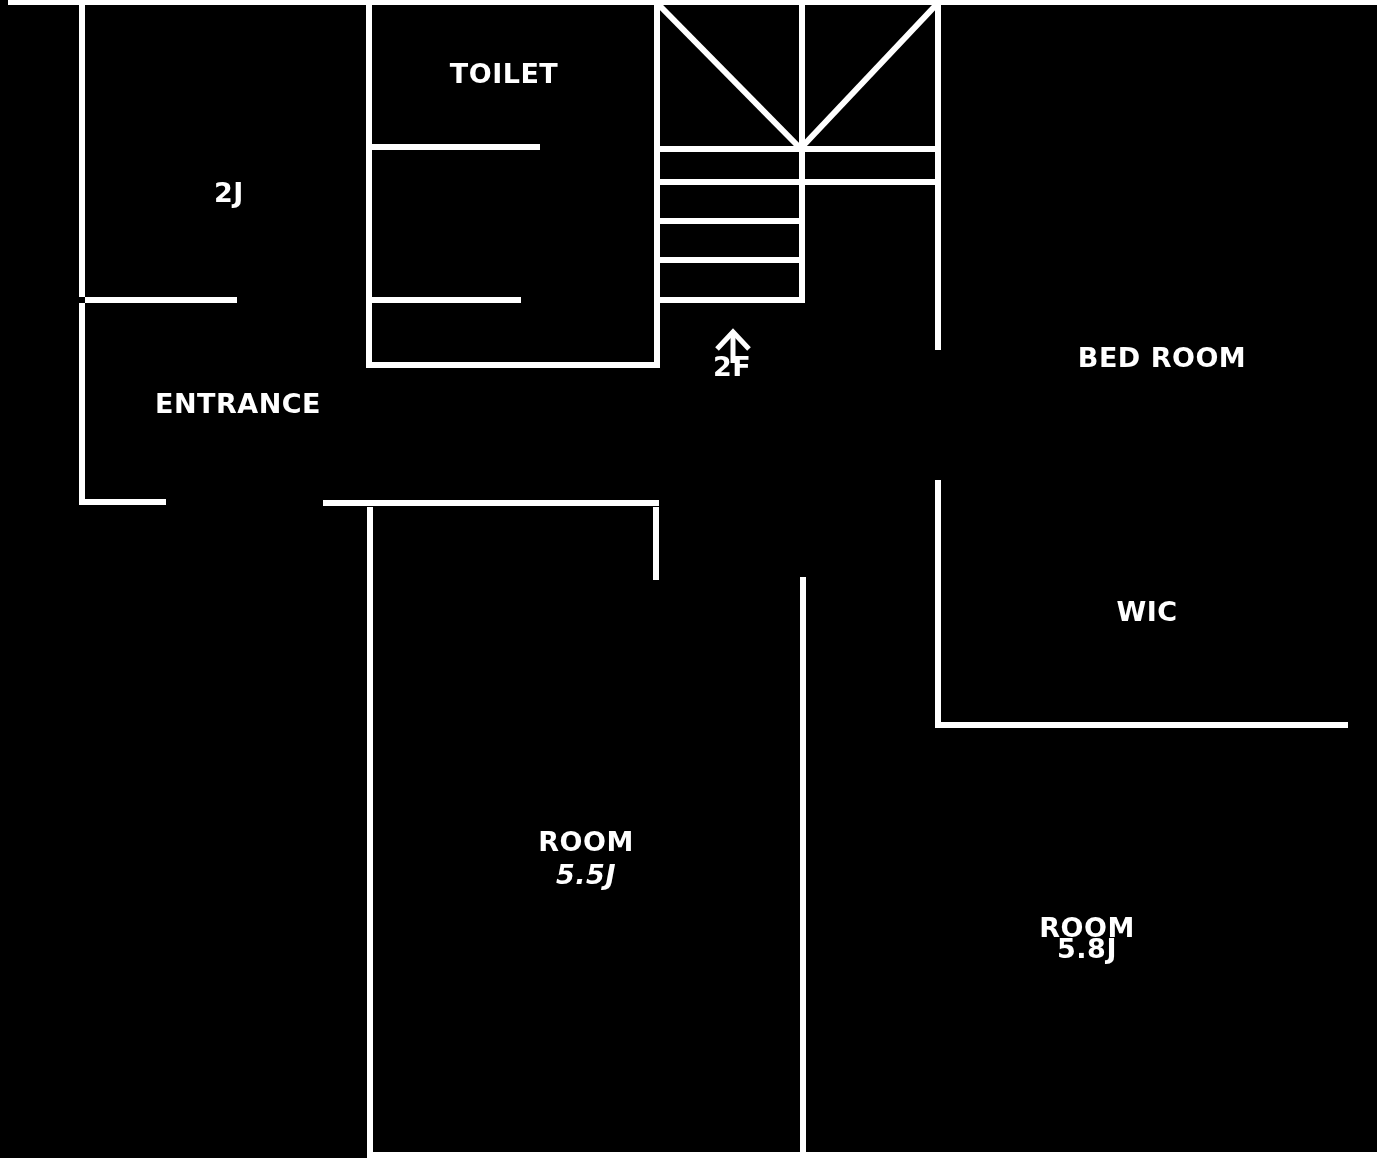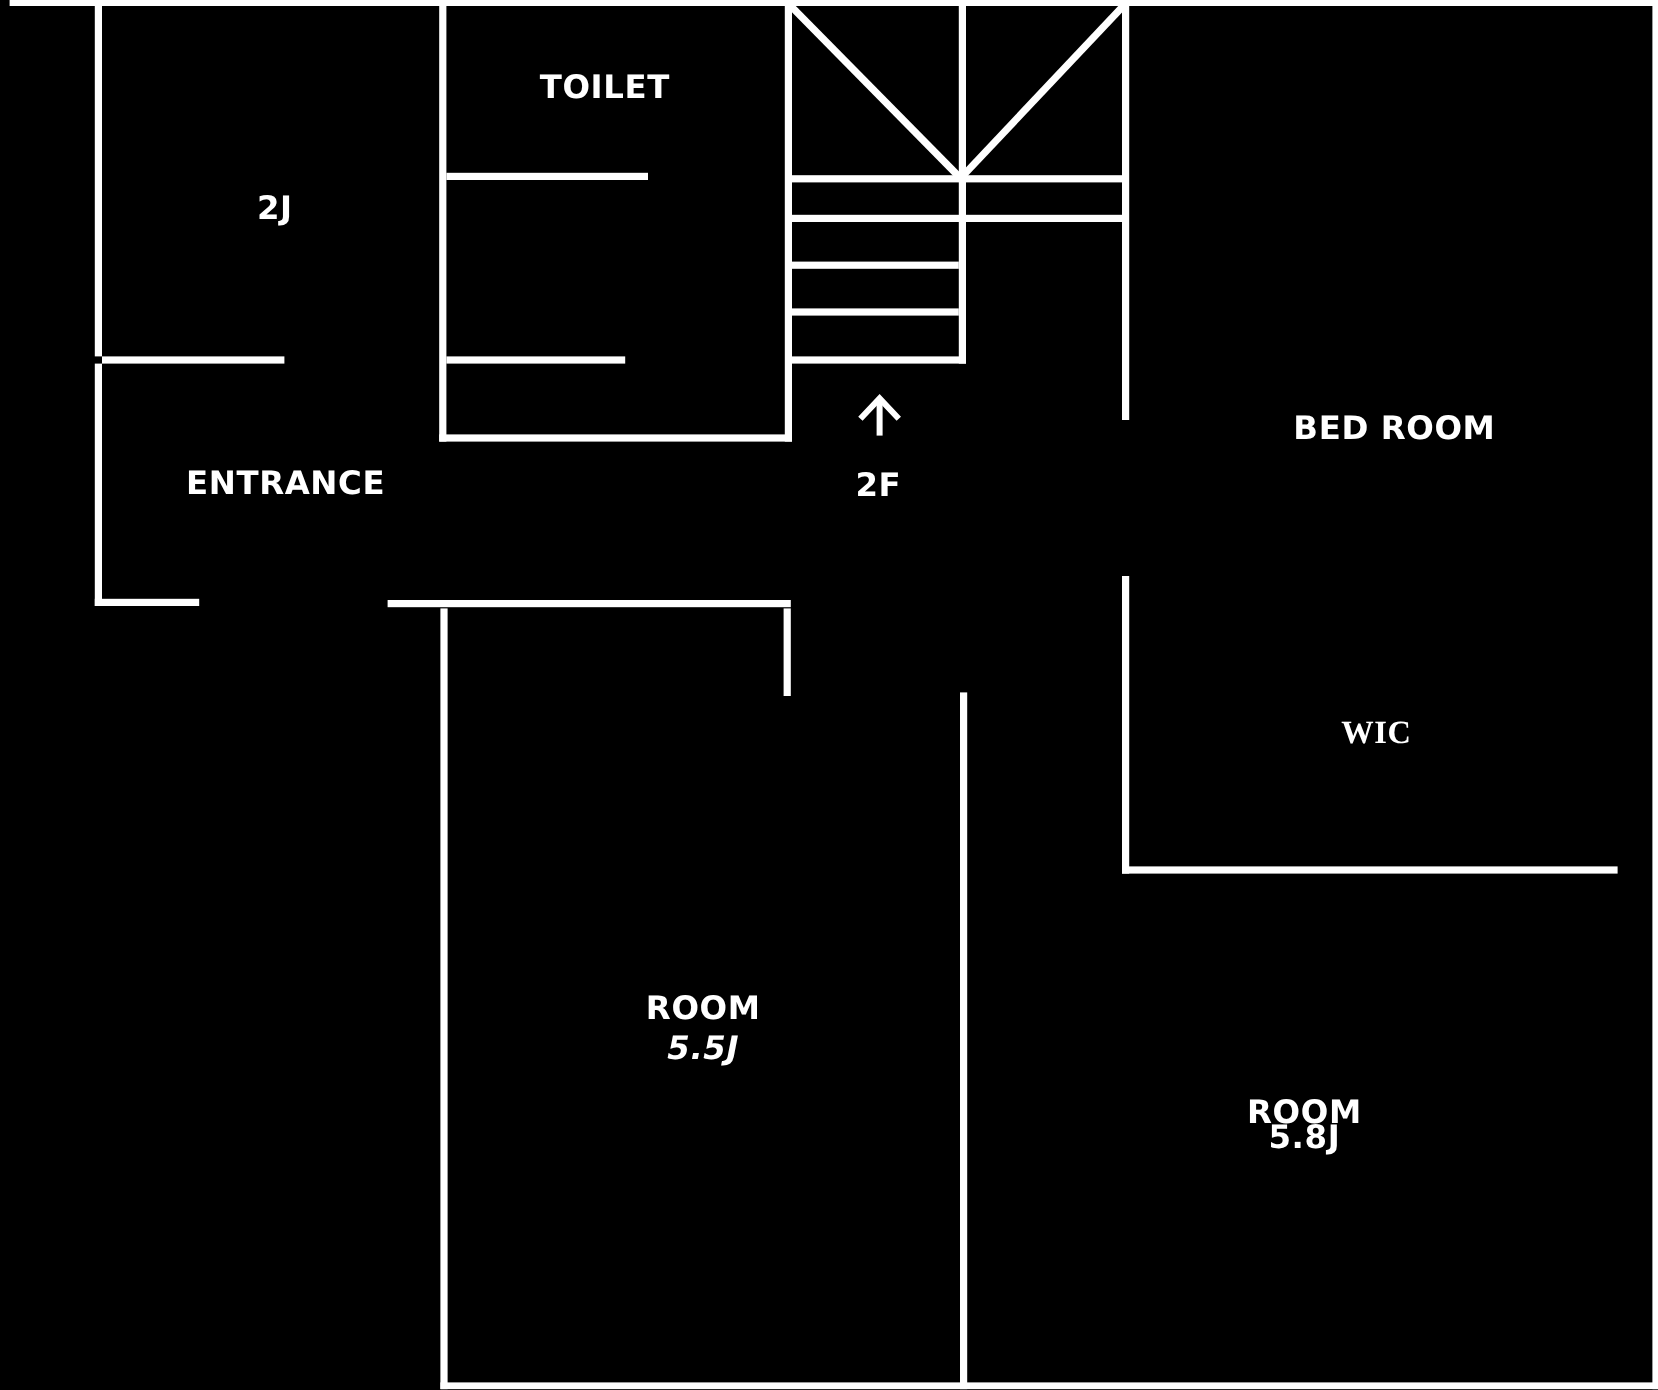--- a/index.html
+++ b/index.html
@@ -56,24 +56,24 @@
 
   <svg class="overlay" width="1382" height="1158" viewBox="0 0 1382 1158">
     <line class="ln" x1="659" y1="5" x2="800" y2="148"></line>
     <line class="ln" x1="936" y1="5" x2="801" y2="148"></line>
     <g>
       <line class="arrow" x1="733" y1="363" x2="733" y2="334"></line>
       <polyline class="arrow" points="717,349 733,332 749,349"></polyline>
     </g>
   </svg>
 
-  <div class="label" style="left:229px; top:174px;">2J</div>
+  <div class="label" style="left:229px; top:192px;">2J</div>
   <div class="label" style="left:504px; top:73px;text-align:center;">TOILET</div>
   <div class="label" style="left:238px; top:403px;">ENTRANCE</div>
-  <div class="label" style="left:732px; top:405px;">2F</div>
+  <div class="label" style="left:732px; top:366px;">2F</div>
   <div class="label" style="left:1162px;top:357px;">BED ROOM</div>
-  <div class="label" style="left:1147px;top:611px;font-family:Liberation Serif, serif;">WIC</div>
+  <div class="label" style="left:1147px;top:611px;">WIC</div>
   <div class="label" style="left:586px; top:841px;">ROOM</div>
   <div class="label" style="left:586px; top:874px;font-style:italic;">5.5J</div>
   <div class="label" style="left:1087px;top:927px;">ROOM</div>
   <div class="label" style="left:1087px;top:948px;">5.8J</div>
 
 </div>
 
 </body></html>

